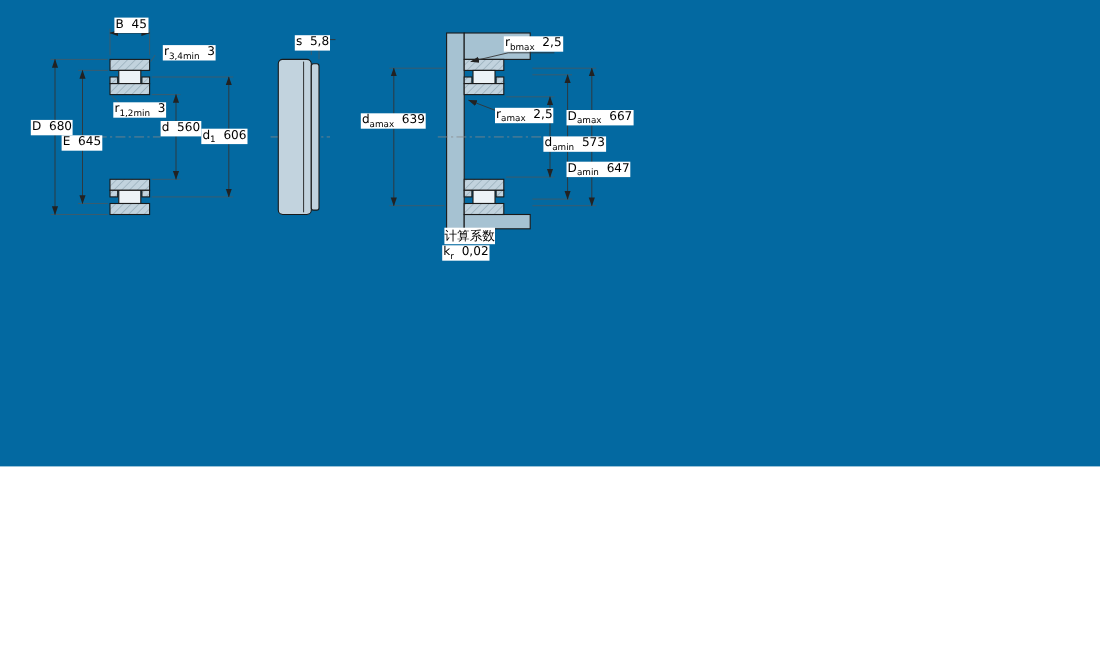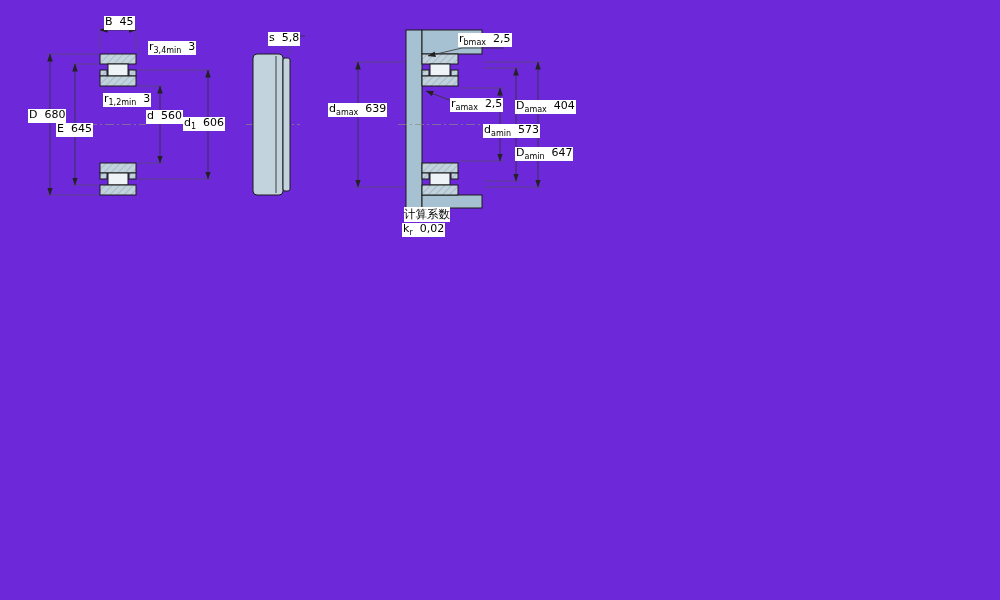--- a/index.html
+++ b/index.html
@@ -2,21 +2,21 @@
 <html style="--bearing-fill: #c2d3de; --shade-fill: #a6c2d2; --line-color: #1a1a1a;"><head>
 <meta charset="utf-8">
 <style>
   * { margin:0; padding:0; box-sizing:border-box; }
   html,body { background:#fff; }
   body {
     width:1000px; height:600px; overflow:hidden;
     font-family:"DejaVu Sans","Liberation Sans",sans-serif;
     color:#111;
   }
-  .canvas { position:relative; width:1000px; height:600px; background:#6d28d9; }
+  .canvas { position:relative; width:1000px; height:424px; background:#0369a1; }
   svg.drawing { position:absolute; left:0; top:0; }
 
   
   .ring   { fill:url(#ringHatch); stroke:var(--line-color,#1a1a1a); stroke-width:1; }
   .roller { fill:#edf3f7; stroke:var(--line-color,#1a1a1a); stroke-width:1; }
   .body   { fill:var(--bearing-fill,#c2d3de); stroke:var(--line-color,#1a1a1a); stroke-width:1; }
   .shade  { fill:var(--shade-fill,#a6c2d2); stroke:var(--line-color,#1a1a1a); stroke-width:1; }
   .p-bg   { fill:var(--bearing-fill,#c2d3de); }
   .p-line { stroke:#7c95a3; stroke-width:0.8; }
   .edge   { stroke:var(--line-color,#1a1a1a); stroke-width:0.8; fill:none; }
@@ -186,26 +186,26 @@
   </div>
 
   <div class="dim-label" style="left:328px;top:103px">
     <span>d</span><sub>amax</sub><span class="val">639</span>
   </div>
 
   <div class="dim-label" style="left:450px;top:98px">
     <span>r</span><sub>amax</sub><span class="val">2,5</span>
   </div>
 
-  <div class="dim-label" style="left:483px;top:124px">
+  <div class="dim-label" style="left:494px;top:124px">
     <span>d</span><sub>amin</sub><span class="val">573</span>
   </div>
 
   <div class="dim-label" style="left:515px;top:100px">
-    <span>D</span><sub>amax</sub><span class="val">404</span>
+    <span>D</span><sub>amax</sub><span class="val">667</span>
   </div>
 
   <div class="dim-label" style="left:515px;top:147px">
     <span>D</span><sub>amin</sub><span class="val">647</span>
   </div>
 
   <div class="cjk-heading" style="left:404px;top:207px">计算系数</div>
 
   <div class="dim-label" style="left:402px;top:223px">
     <span>k</span><sub>r</sub><span class="val">0,02</span>

